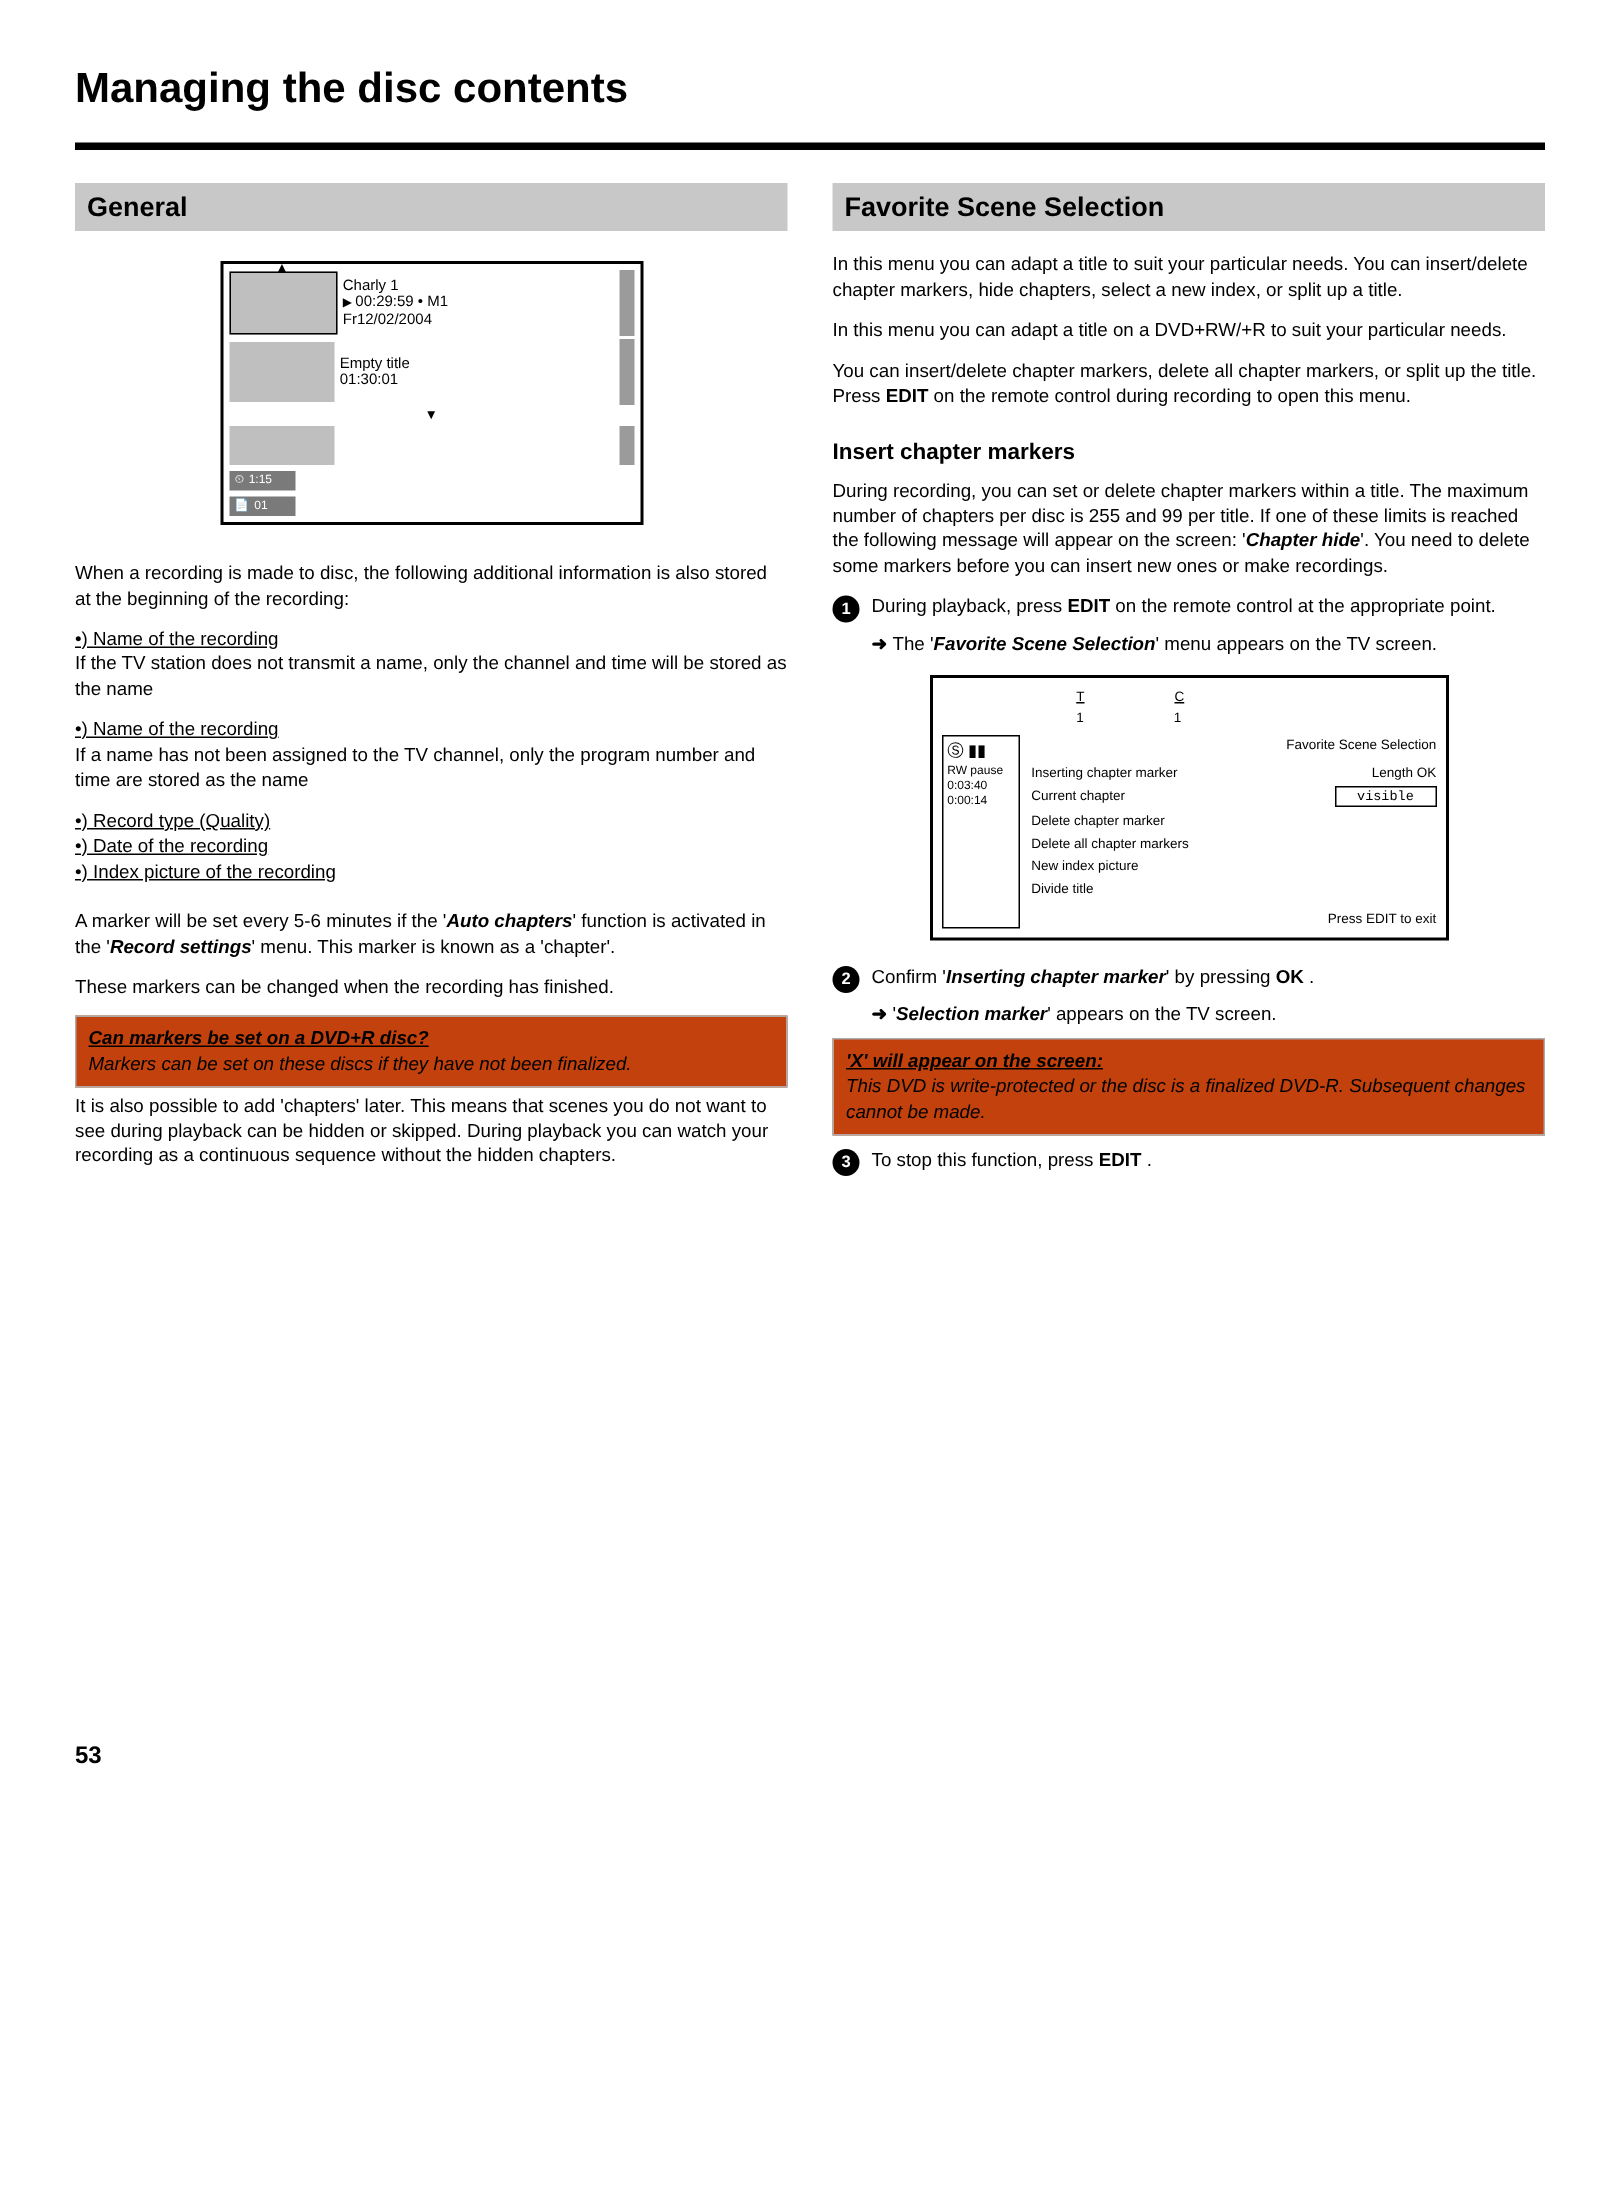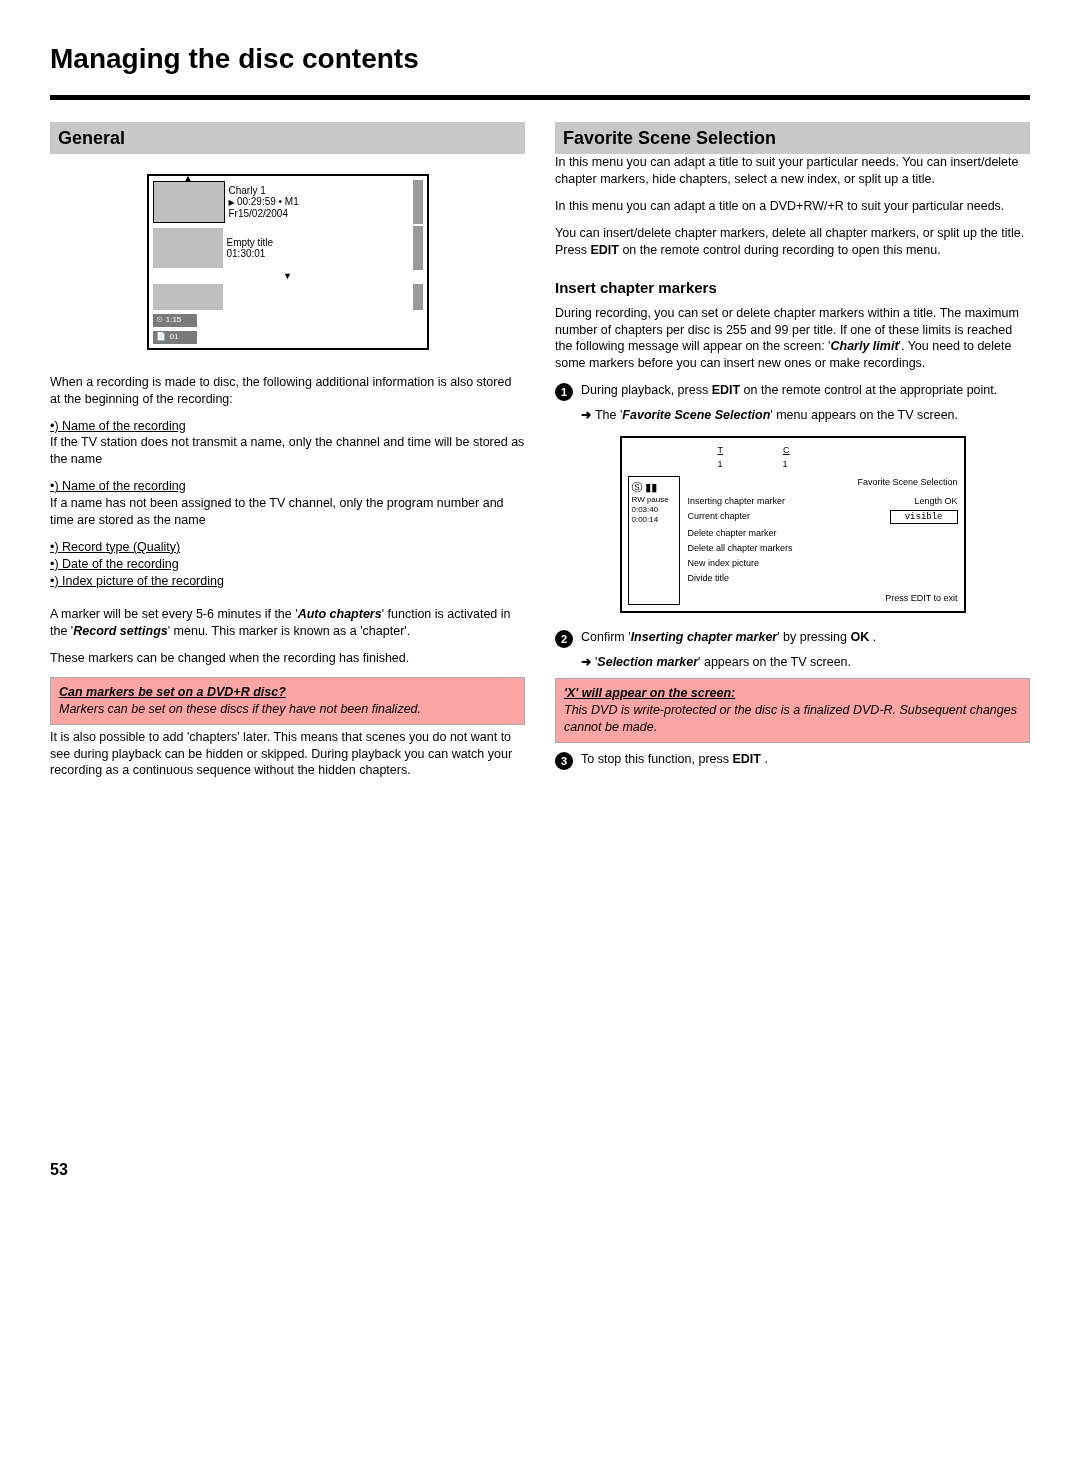--- a/index.html
+++ b/index.html
@@ -27,32 +27,33 @@
     gap: 30px;
   }
   .column {
     flex: 1;
   }
   .section-header {
     background: #c8c8c8;
     font-size: 18px;
     font-weight: bold;
     padding: 4px 8px;
+    margin-bottom: 14px;
   }
   .subsection-header {
     font-size: 15px;
     font-weight: bold;
     margin: 20px 0 6px 0;
   }
   p { margin: 0 0 10px 0; }
   .bullet-list .item::before { content: "•) "; }
   .bullet-list .item { display:block;text-decoration:underline; }
 
   .note-box {
-    background: #fca5a5;
+    background: #c2410c;
     border: 1px solid #aaa;
     padding: 6px 8px;
     font-style: italic;
     margin: 4px 0;
   }
   .note-box .note-title {
     text-decoration: underline;
     font-weight: bold;
     display:block;
   }
@@ -139,21 +140,21 @@
     <div class="section-header">General</div>
 
     
     <div class="fig1">
       <div class="fig1-rows">
         <div class="fig1-row">
           <div class="thumb sel"></div>
           <div class="fig1-meta">
             <div>Charly 1</div>
             <div><span class="play-tri"></span><span>00:29:59 • M1</span></div>
-            <div>Fr15/02/2004</div>
+            <div>Fr12/02/2004</div>
           </div>
           <div class="vbar"></div>
         </div>
         <div class="fig1-row">
           <div class="thumb"></div>
           <div class="fig1-meta">
             <div>Empty title</div>
             <div>01:30:01</div>
           </div>
           <div class="vbar"></div>
@@ -209,21 +210,21 @@
     <div class="section-header">Favorite Scene Selection</div>
 
     <p>In this menu you can adapt a title to suit your particular needs. You can insert/delete chapter markers, hide chapters, select a new index, or split up a title.</p>
     <p>In this menu you can adapt a title on a DVD+RW/+R to suit your particular needs.</p>
     <p>
       <span>You can insert/delete chapter markers, delete all chapter markers, or split up the title. Press </span><b>EDIT</b><span> on the remote control during recording to open this menu.</span>
     </p>
 
     <div class="subsection-header">Insert chapter markers</div>
     <p>
-      <span>During recording, you can set or delete chapter markers within a title. The maximum number of chapters per disc is 255 and 99 per title. If one of these limits is reached the following message will appear on the screen: '</span><b><i>Charly limit</i></b><span>'. You need to delete some markers before you can insert new ones or make recordings.</span>
+      <span>During recording, you can set or delete chapter markers within a title. The maximum number of chapters per disc is 255 and 99 per title. If one of these limits is reached the following message will appear on the screen: '</span><b><i>Chapter hide</i></b><span>'. You need to delete some markers before you can insert new ones or make recordings.</span>
     </p>
 
     <div class="step-row">
       <div class="step-circle">1</div>
       <div class="step-body">
         <span>During playback, press </span><b>EDIT</b><span> on the remote control at the appropriate point.</span>
       </div>
     </div>
     <div class="step-result">
       <span>The '</span><b><i>Favorite Scene Selection</i></b><span>' menu appears on the TV screen.</span>

